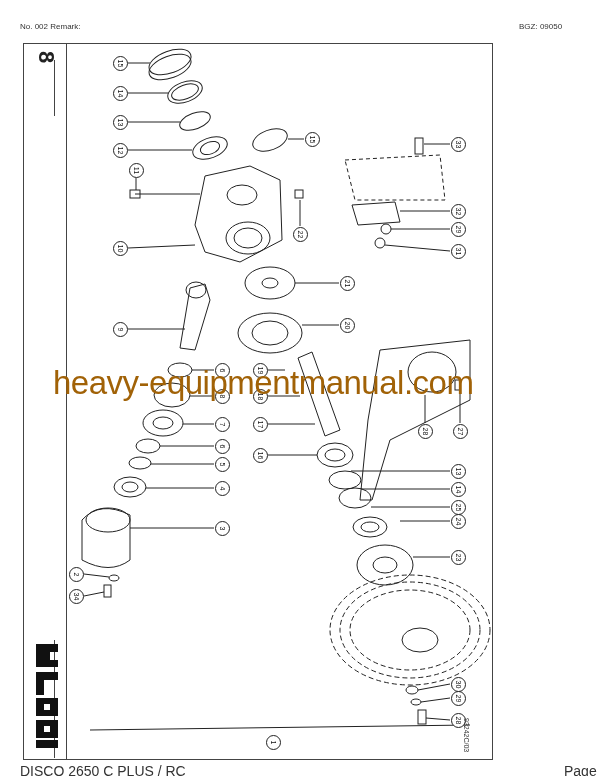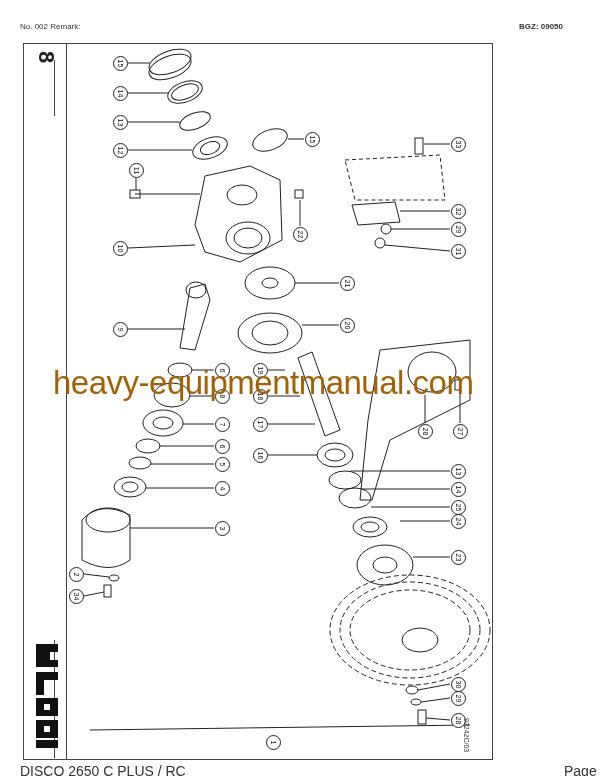--- a/index.html
+++ b/index.html
@@ -1,19 +1,19 @@
 <!DOCTYPE html>
 <html><head>
 <meta charset="utf-8">
 <style>
   html, body { margin:0; padding:0; background:#ffffff; }
   body { width:600px; height:776px; position:relative; overflow:hidden; font-family:"Liberation Sans", sans-serif; color:#222; }
   .hdr { position:absolute; top:22px; font-size:8px; color:#333; }
   .hdr-left { left:20px; }
-  .hdr-right { left:519px;font-weight:bold; }
+  .hdr-right { left:519px; }
   .ftr { position:absolute; top:763px; font-size:14px; color:#333; }
   .ftr-left { left:20px; }
   .ftr-right { left:564px; }
   .frame { position:absolute; left:23px; top:43px; width:470px; height:717px; border:1px solid #444; box-sizing:border-box; }
   .sidebar-div { position:absolute; left:66px; top:43px; width:1px; height:717px; background:#444; }
   .section-num { position:absolute; left:35px; top:44px; font-size:22px; font-weight:bold; transform:rotate(90deg); transform-origin:center; width:22px; text-align:center; }
   .inner-line { position:absolute; left:54px; top:60px; width:1px; height:56px; background:#444; }
   .inner-line2 { position:absolute; left:54px; top:640px; width:1px; height:118px; background:#444; }
   .logo { position:absolute; left:28px; top:640px; width:40px; height:110px; }
   .diagram { position:absolute; left:67px; top:44px; width:425px; height:715px; }

